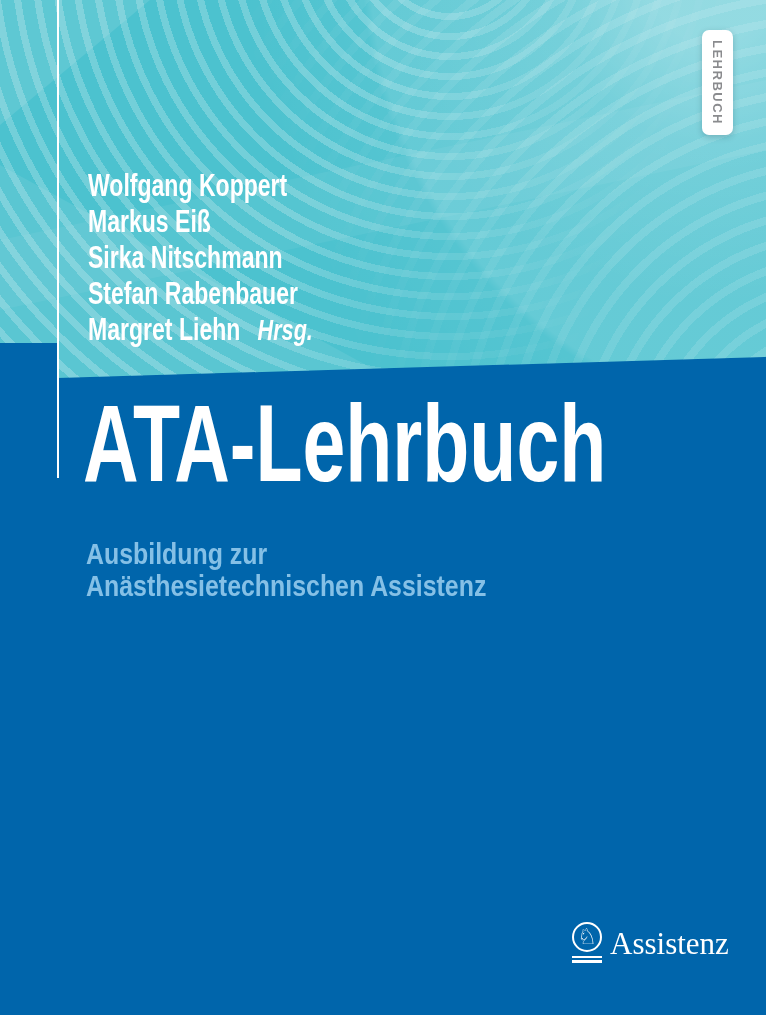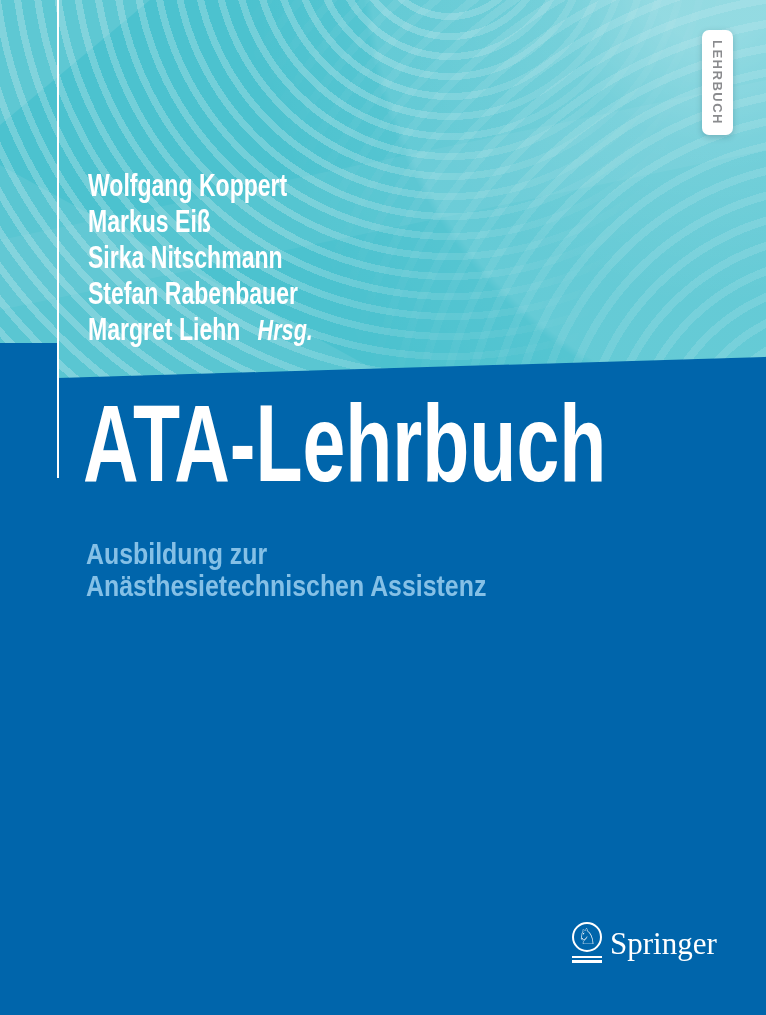--- a/index.html
+++ b/index.html
@@ -123,16 +123,16 @@
   </div>
 
   <div class="publisher">
     <div class="knight-wrap">
       <div class="knight-circle">
         <span class="knight">♘</span>
       </div>
       <div class="underline u1"></div>
       <div class="underline u2"></div>
     </div>
-    <span class="publisher-name">Springer</span>
+    <span class="publisher-name">Assistenz</span>
   </div>
 
 </div>
 
 </body></html>

